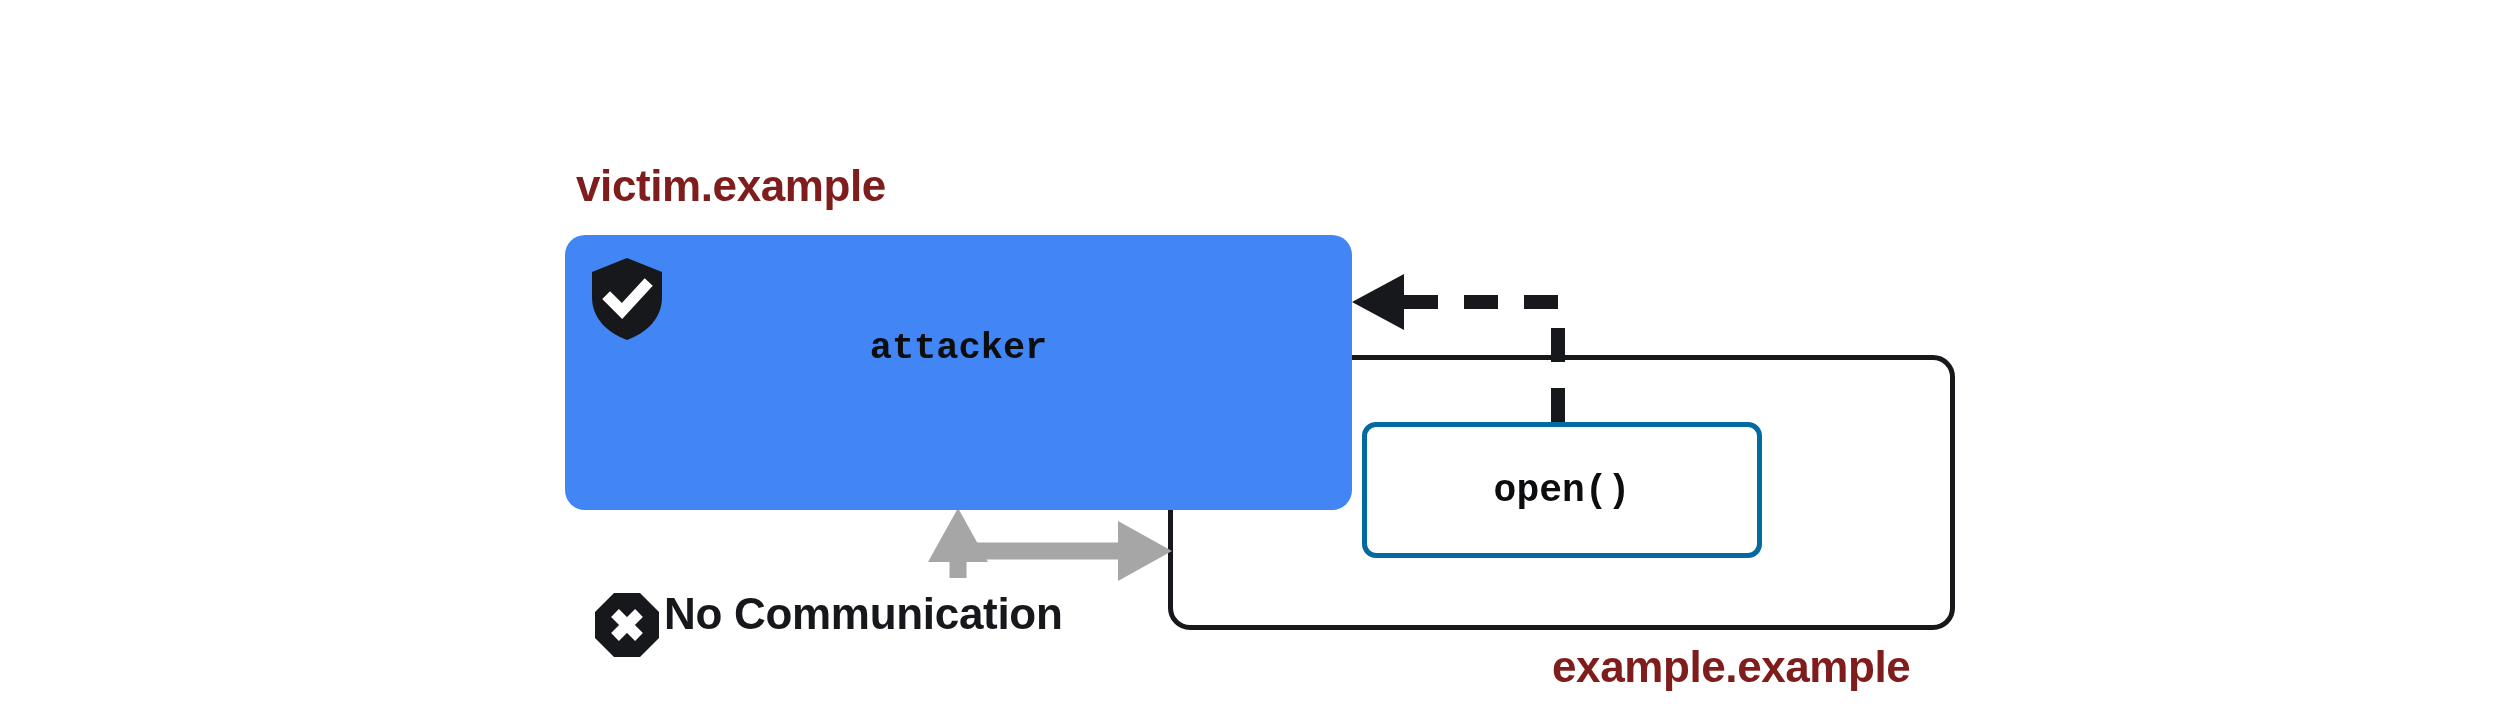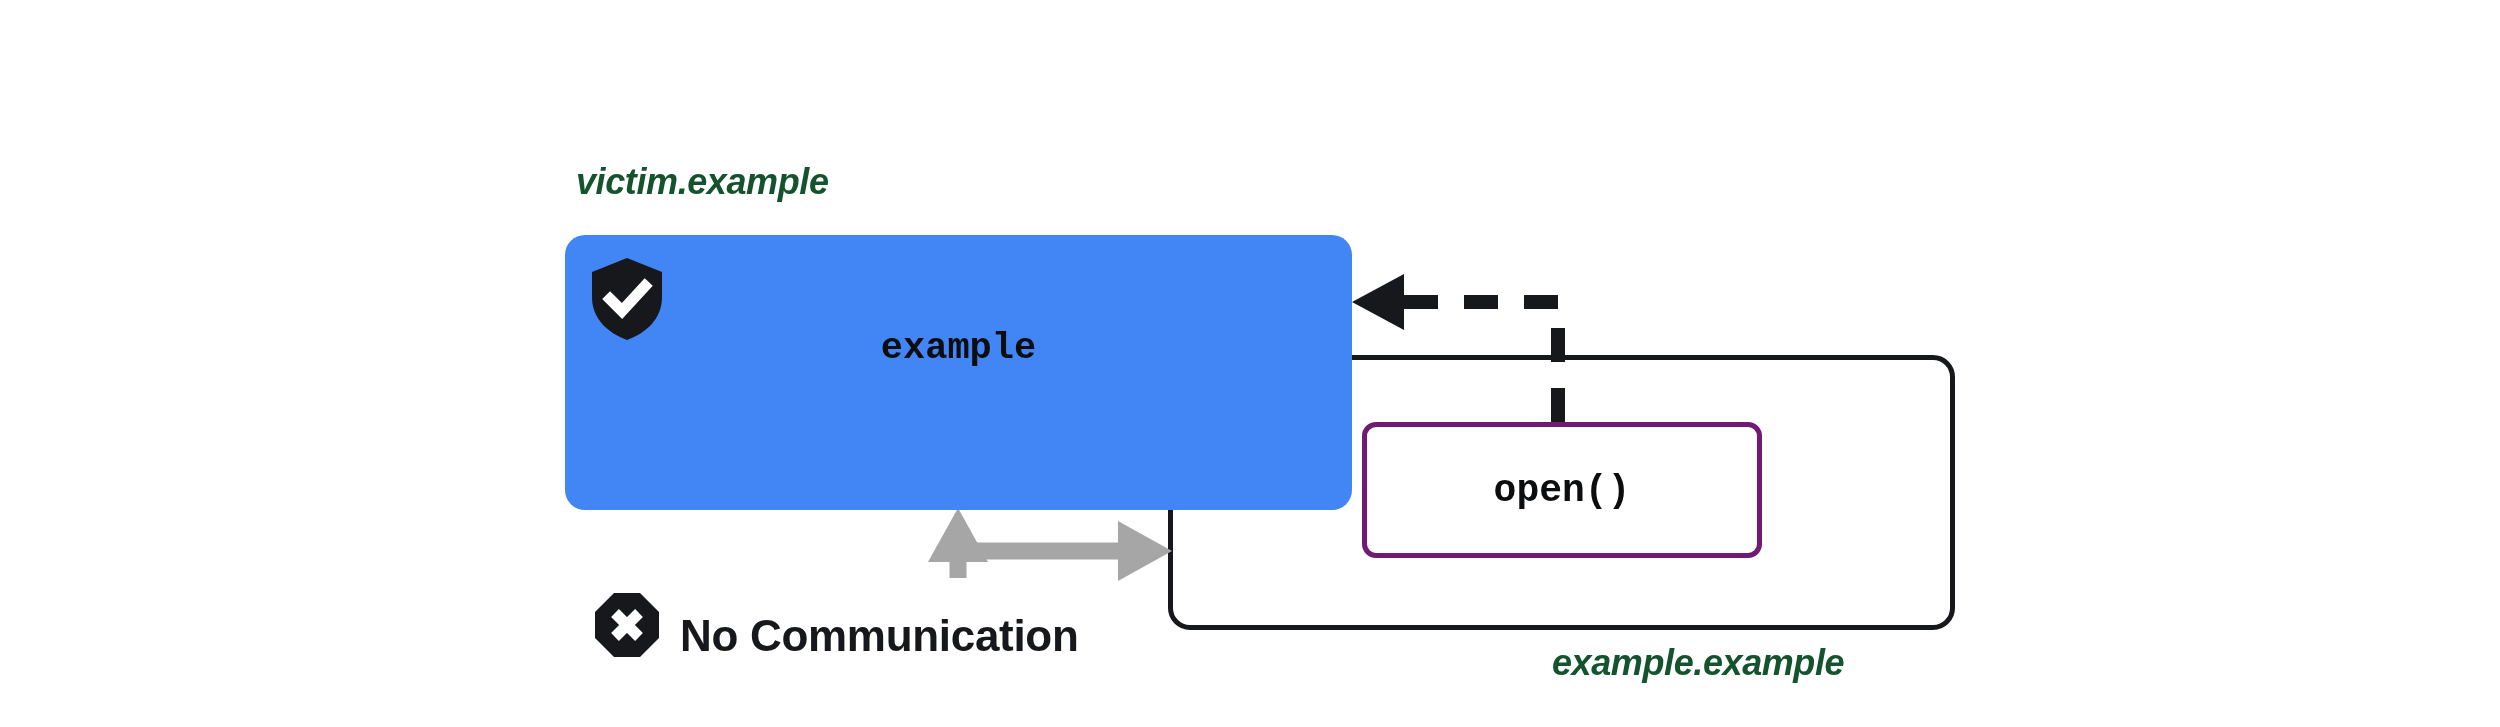--- a/index.html
+++ b/index.html
@@ -17,26 +17,25 @@
     height: 727px;
     background: #ffffff;
     overflow: hidden;
   }
 
   
   .origin-label {
     position: absolute;
     font-family: "Liberation Sans", sans-serif;
     font-weight: 700;
-    font-size: 36px;
+    font-size: 44px;
     letter-spacing: -0.4px;
-    color: #14532d;
+    color: #7f1d1d;
     white-space: nowrap;
     line-height: 1;
-    font-style: italic;
   }
   #victim-label { left: 576px; top: 164px; }
   #attacker-label { left: 1552px; top: 645px; }
 
   
   #victim-card {
     position: absolute;
     left: 565px;
     top: 235px;
     width: 787px;
@@ -79,21 +78,21 @@
     z-index: 10;
   }
 
   
   #open-box {
     position: absolute;
     left: 1362px;
     top: 422px;
     width: 400px;
     height: 136px;
-    border: 5px solid #701a75;
+    border: 5px solid #0369a1;
     border-radius: 14px;
     box-sizing: border-box;
     background: #ffffff;
     z-index: 40;
     display: flex;
     align-items: center;
     justify-content: center;
   }
   #open-label {
     font-family: "Liberation Mono", monospace;
@@ -114,22 +113,22 @@
   }
   #dashed-overlay { z-index: 45; }
   #gray-overlay   { z-index: 20; }
 
   
   #no-comm {
     position: absolute;
     left: 594px;
     top: 592px;
     display: flex;
-    align-items: flex-end;
-    gap: 20px;
+    align-items: flex-start;
+    gap: 4px;
     z-index: 25;
   }
   #no-comm-icon { width: 66px; height: 66px; display: block; }
   #no-comm-text {
     font-family: "Liberation Sans", sans-serif;
     font-weight: 700;
     font-size: 44px;
     letter-spacing: -0.3px;
     color: #17181b;
     white-space: nowrap;
@@ -152,21 +151,21 @@
     <polygon points="958,508 988,562 928,562" fill="#a6a6a6"></polygon>
 
     <polygon points="1172,551 1118,521 1118,581" fill="#a6a6a6"></polygon>
   </svg>
 
   <div id="victim-card">
     <svg id="shield-icon" viewBox="0 0 74 84">
       <path d="M37 1 L72 15 L72 40 C72 62 56 76 37 83 C18 76 2 62 2 40 L2 15 Z" fill="#17181b"></path>
       <path d="M20 42 L32 54 L55 29" fill="none" stroke="#ffffff" stroke-width="11" stroke-linecap="square" stroke-linejoin="miter"></path>
     </svg>
-    <div class="card-text" id="doc-line">example</div>
+    <div class="card-text" id="doc-line">attacker</div>
   </div>
 
   <div id="open-box">
     <span id="open-label">open()</span>
   </div>
 
   <svg class="overlay" id="dashed-overlay" viewBox="0 0 2500 727">
     <path d="M 1558 422 L 1558 302 L 1392 302" fill="none" stroke="#17181b" stroke-width="14" stroke-linecap="butt" stroke-linejoin="miter" stroke-dasharray="34 26"></path>
     <polygon points="1352,302 1404,274 1404,330" fill="#17181b"></polygon>
   </svg>

